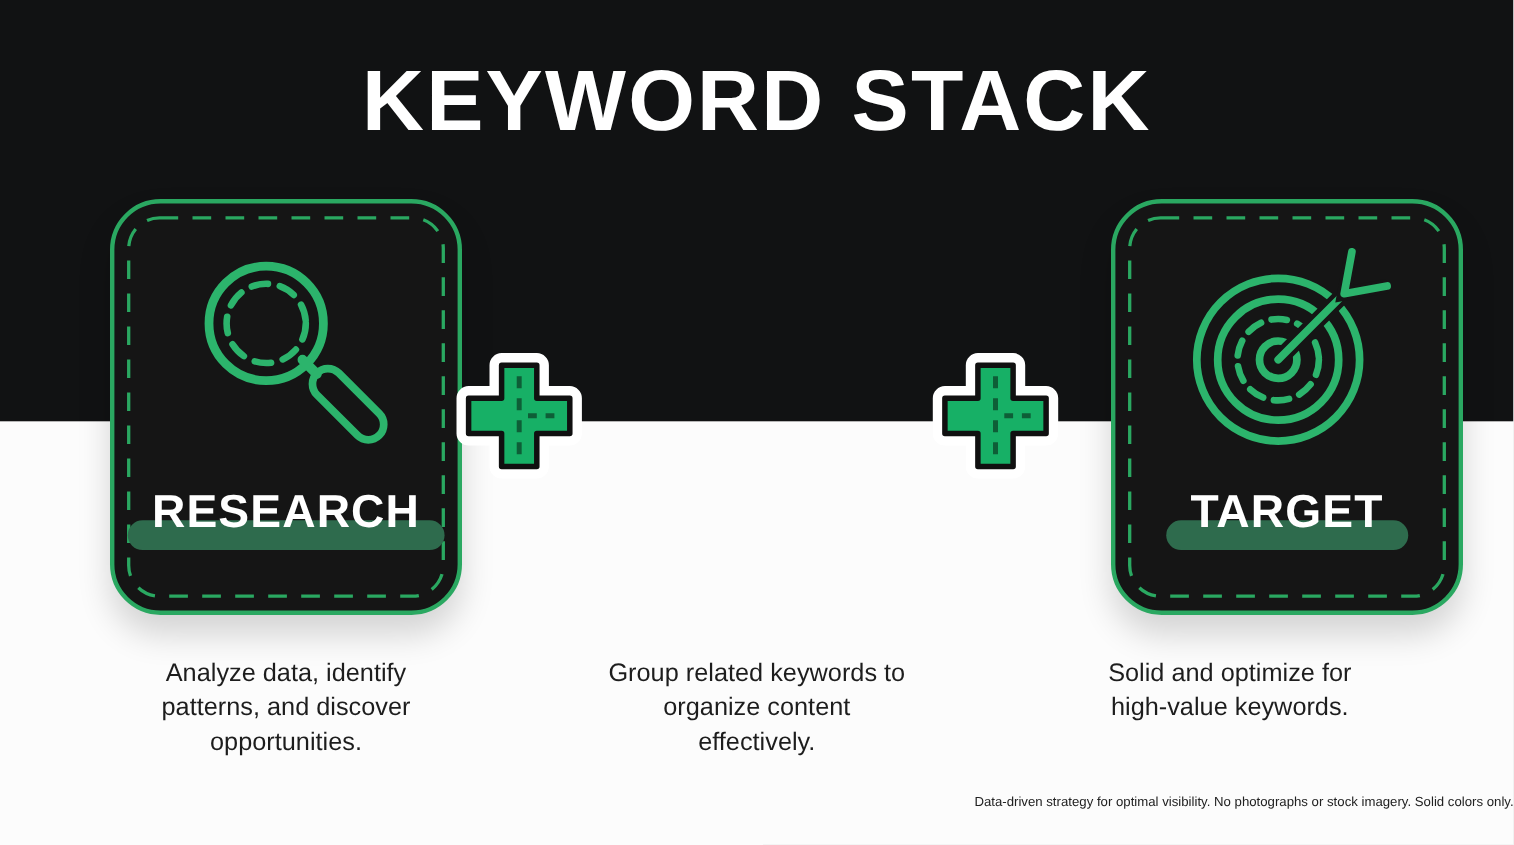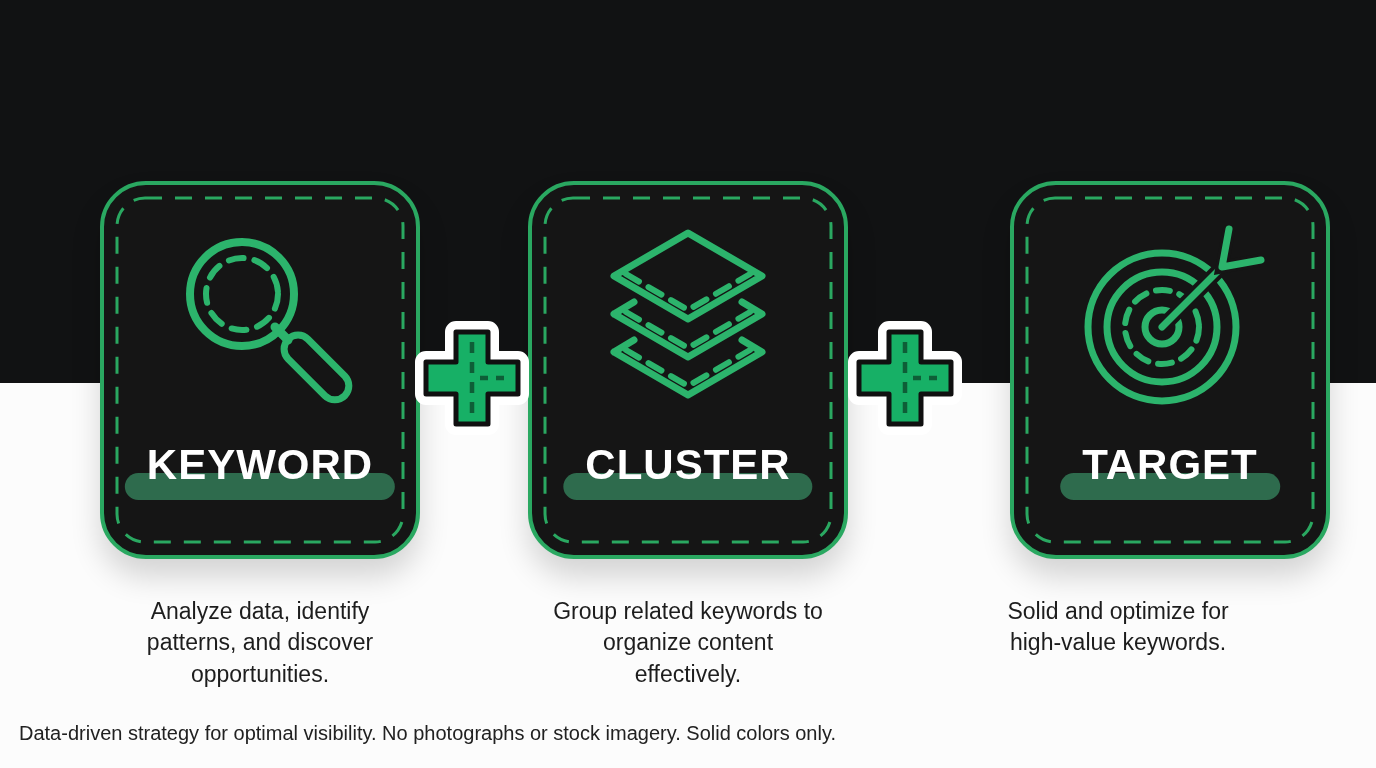--- a/index.html
+++ b/index.html
@@ -36,69 +36,51 @@
   }
   .plus-wrap { position:absolute; top:318px; width:120px; height:120px; z-index:3; }
   .plus-wrap svg { width:100%; height:100%; display:block; }
   .desc {
     position:absolute; top:596px; width:384px;
     text-align:center; white-space:pre-line;
     color:#1d1d1d; font-size:23px; line-height:1.36; font-weight:400;
   }
   .footer-caption {
     position:absolute; top:722px; left:0; width:100%;
-    text-align:left; color:#212121; font-size:20px;padding-left:19px;
+    text-align:right; color:#212121; font-size:12px;padding-left:19px;
   }
   .g-stroke { stroke:#2cb46c; fill:none; stroke-linecap:round; stroke-linejoin:round; }
 </style>
 </head>
 <body>
 
 <div id="stage">
 
   <div class="top-band"></div>
 
+  <div class="page-title">KEYWORD STACK</div>
 
   <div class="card" style="left:100px">
     <svg class="card-dash" width="312" height="370" viewBox="0 0 312 370">
       <rect x="13" y="13" width="286" height="344" rx="28" fill="none" stroke="#2aa861" stroke-width="3" stroke-dasharray="17 13"></rect>
     </svg>
     <div class="icon-box">
       <svg viewBox="0 0 200 200">
         <circle class="g-stroke" cx="82" cy="75" r="52" stroke-width="8"></circle>
         <circle class="g-stroke" cx="82" cy="75" r="36" stroke-width="6" stroke-dasharray="15 11"></circle>
         <line class="g-stroke" x1="115" y1="108" x2="128" y2="121" stroke-width="9"></line>
         <rect class="g-stroke" x="-14" y="-4" width="28" height="80" rx="14" stroke-width="7" transform="translate(131,123) rotate(-45)"></rect>
       </svg>
     </div>
     <div class="label-wrap">
       <span class="label-pill"></span>
-      <span class="label-text">KEYWORD</span>
+      <span class="label-text">RESEARCH</span>
     </div>
   </div>
 
-  <div class="card" style="left:528px">
-    <svg class="card-dash" width="312" height="370" viewBox="0 0 312 370">
-      <rect x="13" y="13" width="286" height="344" rx="28" fill="none" stroke="#2aa861" stroke-width="3" stroke-dasharray="17 13"></rect>
-    </svg>
-    <div class="icon-box">
-      <svg viewBox="0 0 200 200">
-        <path class="g-stroke" d="M100,14 L174,57 L100,100 L26,57 Z" stroke-width="7"></path>
-        <path class="g-stroke" d="M38,55 L100,91 L162,55" stroke-width="6" stroke-dasharray="15 11"></path>
-        <path class="g-stroke" d="M26,95 L46,83 M26,95 L100,138 L174,95 L154,83" stroke-width="7"></path>
-        <path class="g-stroke" d="M38,93 L100,129 L162,93" stroke-width="6" stroke-dasharray="15 11"></path>
-        <path class="g-stroke" d="M26,133 L46,121 M26,133 L100,176 L174,133 L154,121" stroke-width="7"></path>
-        <path class="g-stroke" d="M38,131 L100,167 L162,131" stroke-width="6" stroke-dasharray="15 11"></path>
-      </svg>
-    </div>
-    <div class="label-wrap">
-      <span class="label-pill"></span>
-      <span class="label-text">CLUSTER</span>
-    </div>
-  </div>
 
   <div class="card" style="left:1010px">
     <svg class="card-dash" width="312" height="370" viewBox="0 0 312 370">
       <rect x="13" y="13" width="286" height="344" rx="28" fill="none" stroke="#2aa861" stroke-width="3" stroke-dasharray="17 13"></rect>
     </svg>
     <div class="icon-box">
       <svg viewBox="0 0 200 200">
         <circle class="g-stroke" cx="92" cy="108" r="74" stroke-width="7"></circle>
         <circle class="g-stroke" cx="92" cy="108" r="55" stroke-width="7"></circle>
         <circle class="g-stroke" cx="92" cy="108" r="37" stroke-width="6" stroke-dasharray="14 10"></circle>

